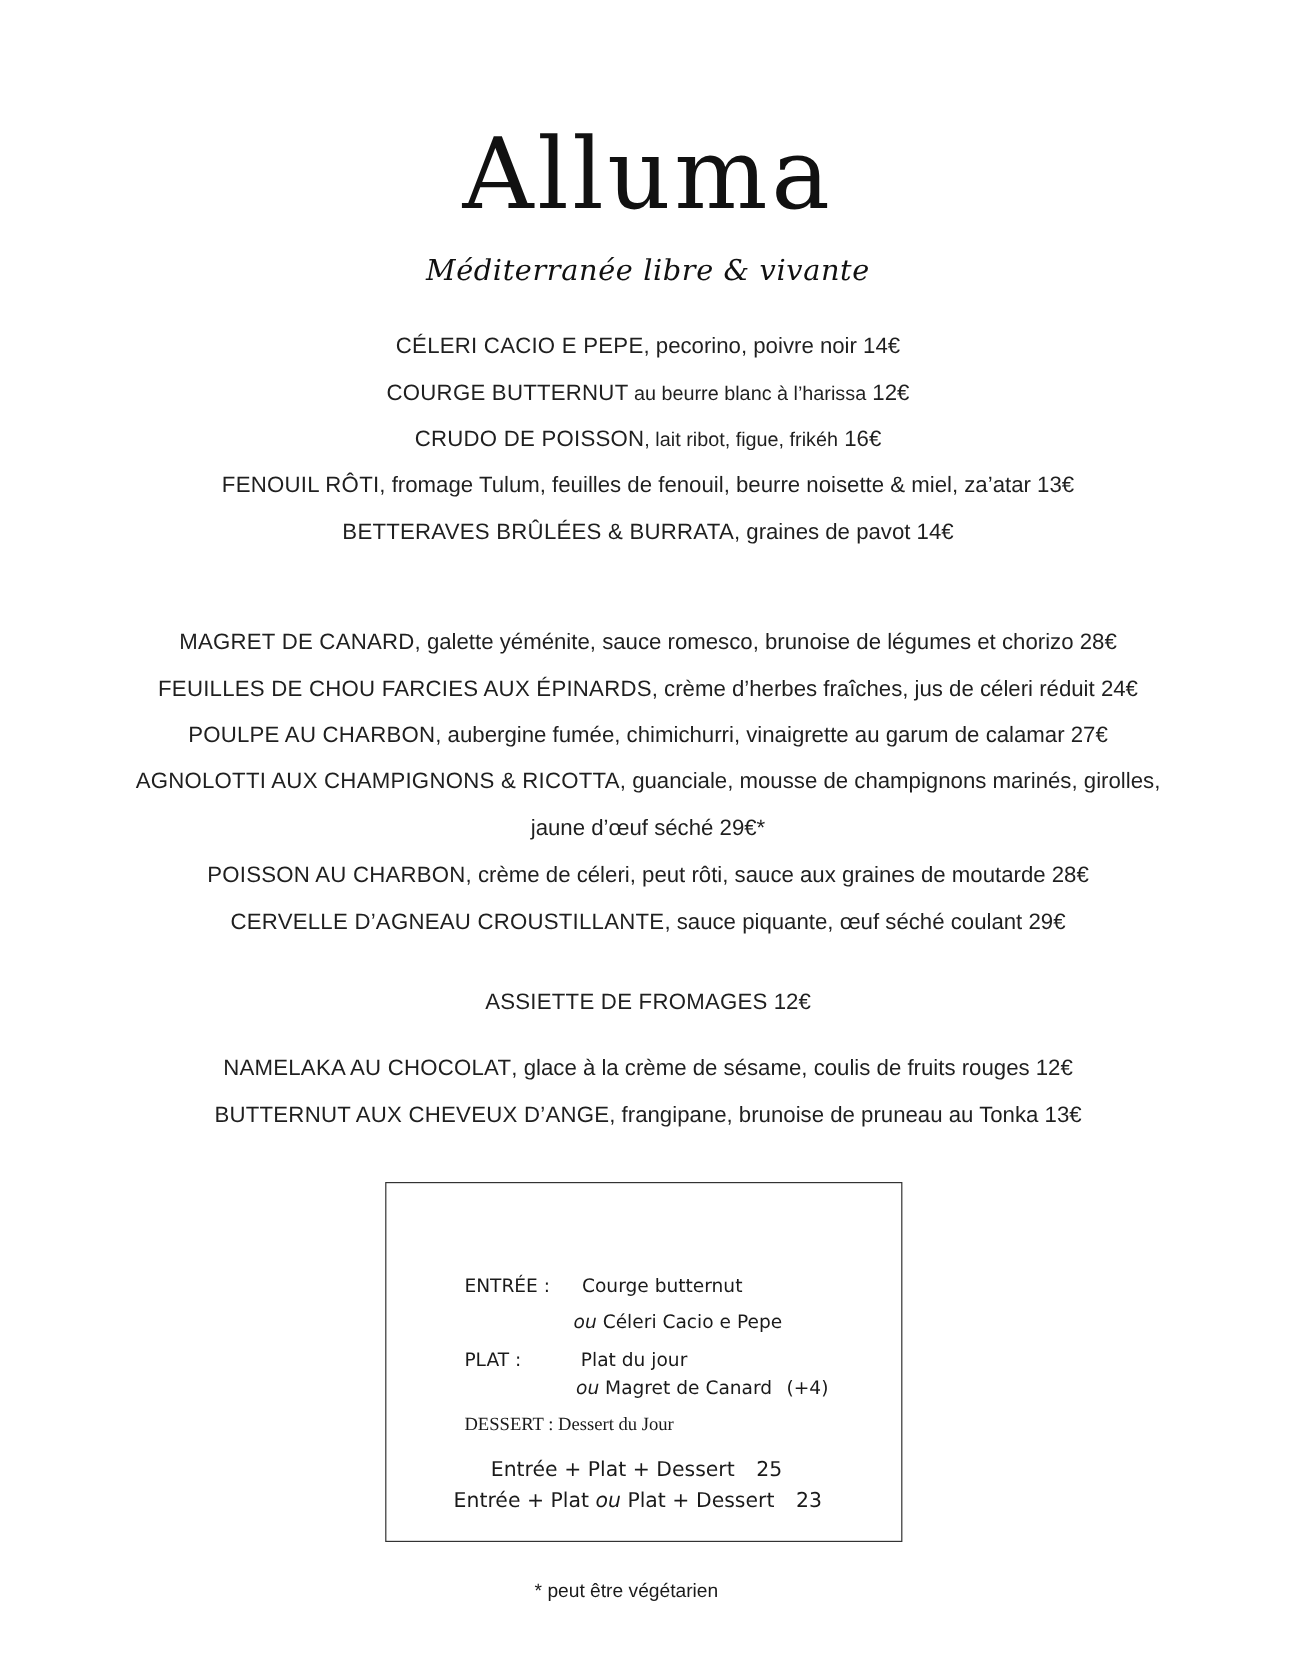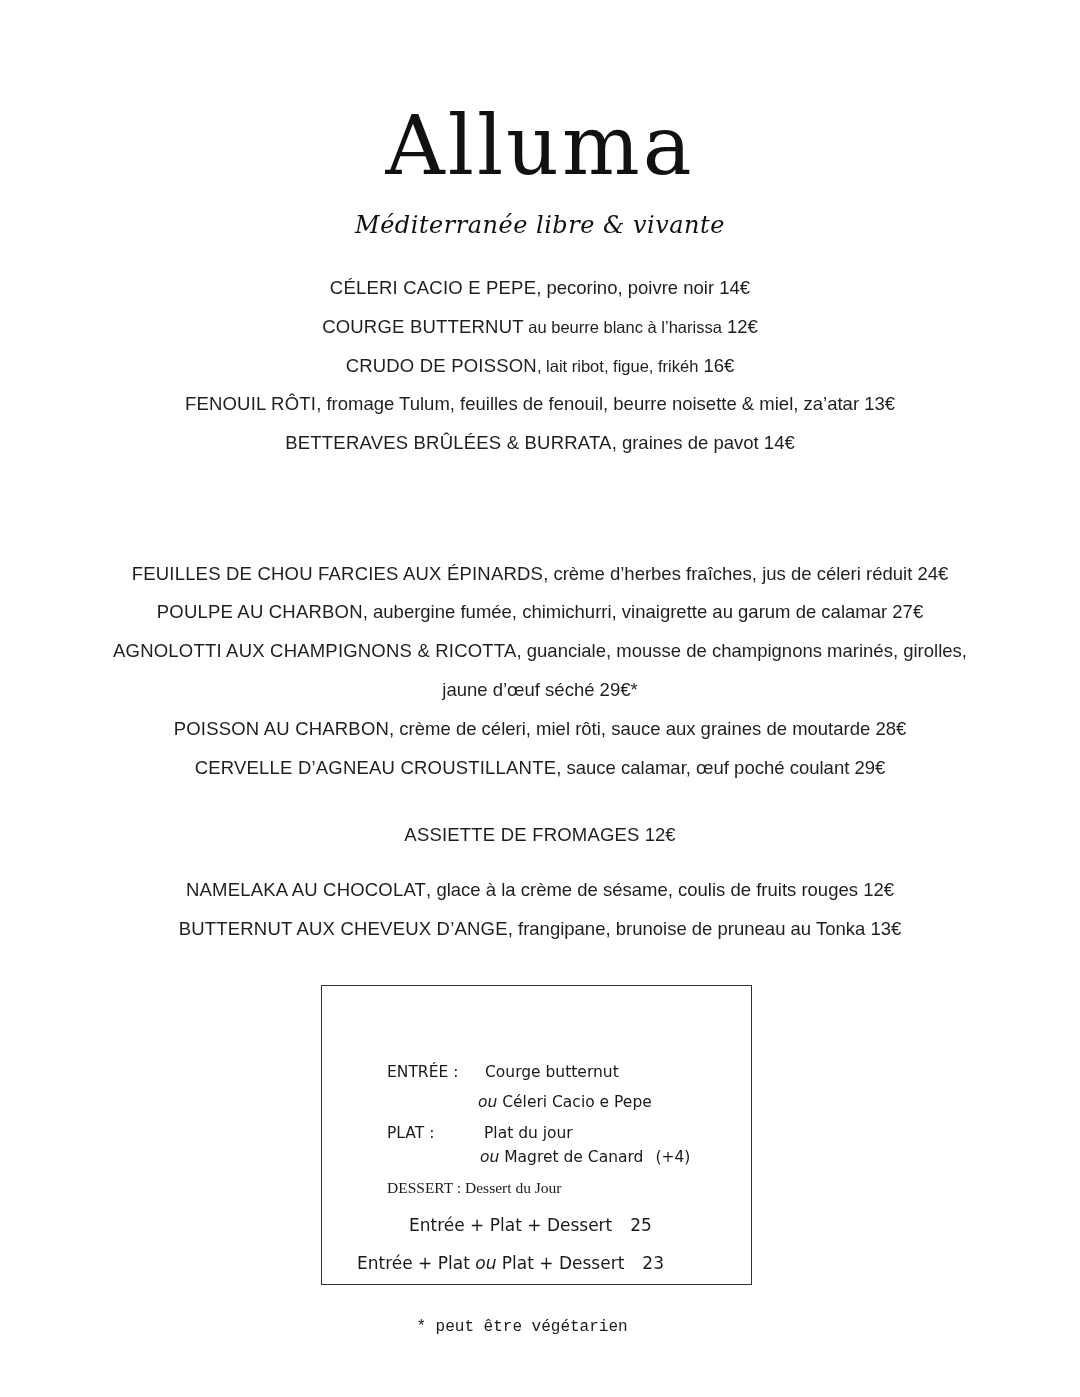--- a/index.html
+++ b/index.html
@@ -27,21 +27,21 @@
       border: 1.5px solid #333; box-sizing: border-box;
       font-family: "DejaVu Sans", sans-serif; color: #1a1a1a;
     }
     .fb-abs { position: absolute; white-space: nowrap; }
     .fb-title { left: 0; width: 100%; top: 17px; text-align: center; font-weight: bold; font-size: 16.5px; }
     .fb-sub { left: 0; width: 100%; top: 43px; text-align: center; font-size: 14.5px; }
     .fb-text { font-size: 15.5px; }
     .fb-price { font-size: 17px; }
     .footnote {
       position: absolute; left: 0; width: 1044px; top: 1318px; text-align: center;
-      font-family: Liberation Mono, monospace; font-size: 16px; color: #1a1a1a;
+      font-family: Liberation Sans, sans-serif; font-size: 16px; color: #1a1a1a;
     }
   </style>
 </head>
 <body>
 
 <div class="page">
 
   <div class="title">Alluma</div>
   <div class="subtitle">Méditerranée libre &amp; vivante</div>
 
@@ -54,37 +54,40 @@
   <div class="menu-line" style="top:354px">
     <span class="name">CRUDO DE POISSON</span><span class="small">, lait ribot, figue, frikéh</span><span> 16€</span>
   </div>
   <div class="menu-line" style="top:392px">
     <span class="name">FENOUIL RÔTI</span><span>, fromage Tulum, feuilles de fenouil, beurre noisette &amp; miel, za’atar</span><span> 13€</span>
   </div>
   <div class="menu-line" style="top:431px">
     <span class="name">BETTERAVES BRÛLÉES &amp; BURRATA</span><span>, graines de pavot</span><span> 14€</span>
   </div>
 
+  <div class="menu-line" style="top:523px">
+    <span class="name">MAGRET DE CANARD</span><span>, galette yéménite, sauce romesco, brunoise de légumes et chorizo</span><span> 28€</span>
+  </div>
   <div class="menu-line" style="top:562px">
     <span class="name">FEUILLES DE CHOU FARCIES AUX ÉPINARDS</span><span>, crème d’herbes fraîches, jus de céleri réduit</span><span> 24€</span>
   </div>
   <div class="menu-line" style="top:600px">
     <span class="name">POULPE AU CHARBON</span><span>, aubergine fumée, chimichurri, vinaigrette au garum de calamar</span><span> 27€</span>
   </div>
   <div class="menu-line" style="top:639px">
     <span class="name">AGNOLOTTI AUX CHAMPIGNONS &amp; RICOTTA</span><span>, guanciale, mousse de champignons marinés, girolles,</span>
   </div>
   <div class="menu-line" style="top:678px">
     <span>jaune d’œuf séché</span><span> 29€*</span>
   </div>
   <div class="menu-line" style="top:717px">
-    <span class="name">POISSON AU CHARBON</span><span>, crème de céleri, miel rôti, sauce aux graines de moutarde</span><span> 28€</span>
+    <span class="name">POISSON AU CHARBON</span><span>, crème de céleri, peut rôti, sauce aux graines de moutarde</span><span> 28€</span>
   </div>
   <div class="menu-line" style="top:756px">
-    <span class="name">CERVELLE D’AGNEAU CROUSTILLANTE</span><span>, sauce calamar, œuf poché coulant</span><span> 29€</span>
+    <span class="name">CERVELLE D’AGNEAU CROUSTILLANTE</span><span>, sauce piquante, œuf séché coulant</span><span> 29€</span>
   </div>
 
   <div class="menu-line" style="top:823px">
     <span class="name">ASSIETTE DE FROMAGES</span><span> 12€</span>
   </div>
 
   <div class="menu-line" style="top:878px">
     <span class="name">NAMELAKA AU CHOCOLAT</span><span>, glace à la crème de sésame, coulis de fruits rouges</span><span> 12€</span>
   </div>
   <div class="menu-line" style="top:917px">
@@ -97,17 +100,17 @@
     <div class="fb-abs fb-text" style="left:163px; top:77px;">Courge butternut</div>
     <div class="fb-abs fb-text" style="left:156px; top:107px;"><i>ou</i><span> Céleri Cacio e Pepe</span></div>
 
     <div class="fb-abs fb-text" style="left:65px; top:138px;">PLAT :</div>
     <div class="fb-abs fb-text" style="left:162px; top:138px;">Plat du jour</div>
     <div class="fb-abs fb-text" style="left:158px; top:162px;"><i>ou</i><span> Magret de Canard</span><span style="margin-left:12px">(+4)</span></div>
 
     <div class="fb-abs fb-text" style="left:65px; top:193px;font-family:Liberation Serif, serif;"><span>DESSERT :</span> <span>Dessert du Jour</span></div>
 
     <div class="fb-abs fb-price" style="left:87px; top:229px;"><span>Entrée + Plat + Dessert</span><span style="margin-left:18px">25</span></div>
-    <div class="fb-abs fb-price" style="left:35px; top:255px;margin-top:12px;"><span>Entrée + Plat </span><i>ou</i><span> Plat + Dessert</span><span style="margin-left:18px">23</span></div>
+    <div class="fb-abs fb-price" style="left:56px; top:255px;"><span>Entrée + Plat </span><i>ou</i><span> Plat + Dessert</span><span style="margin-left:18px">23</span></div>
   </div>
 
   <div class="footnote">* peut être végétarien</div>
 </div>
 
 </body></html>

